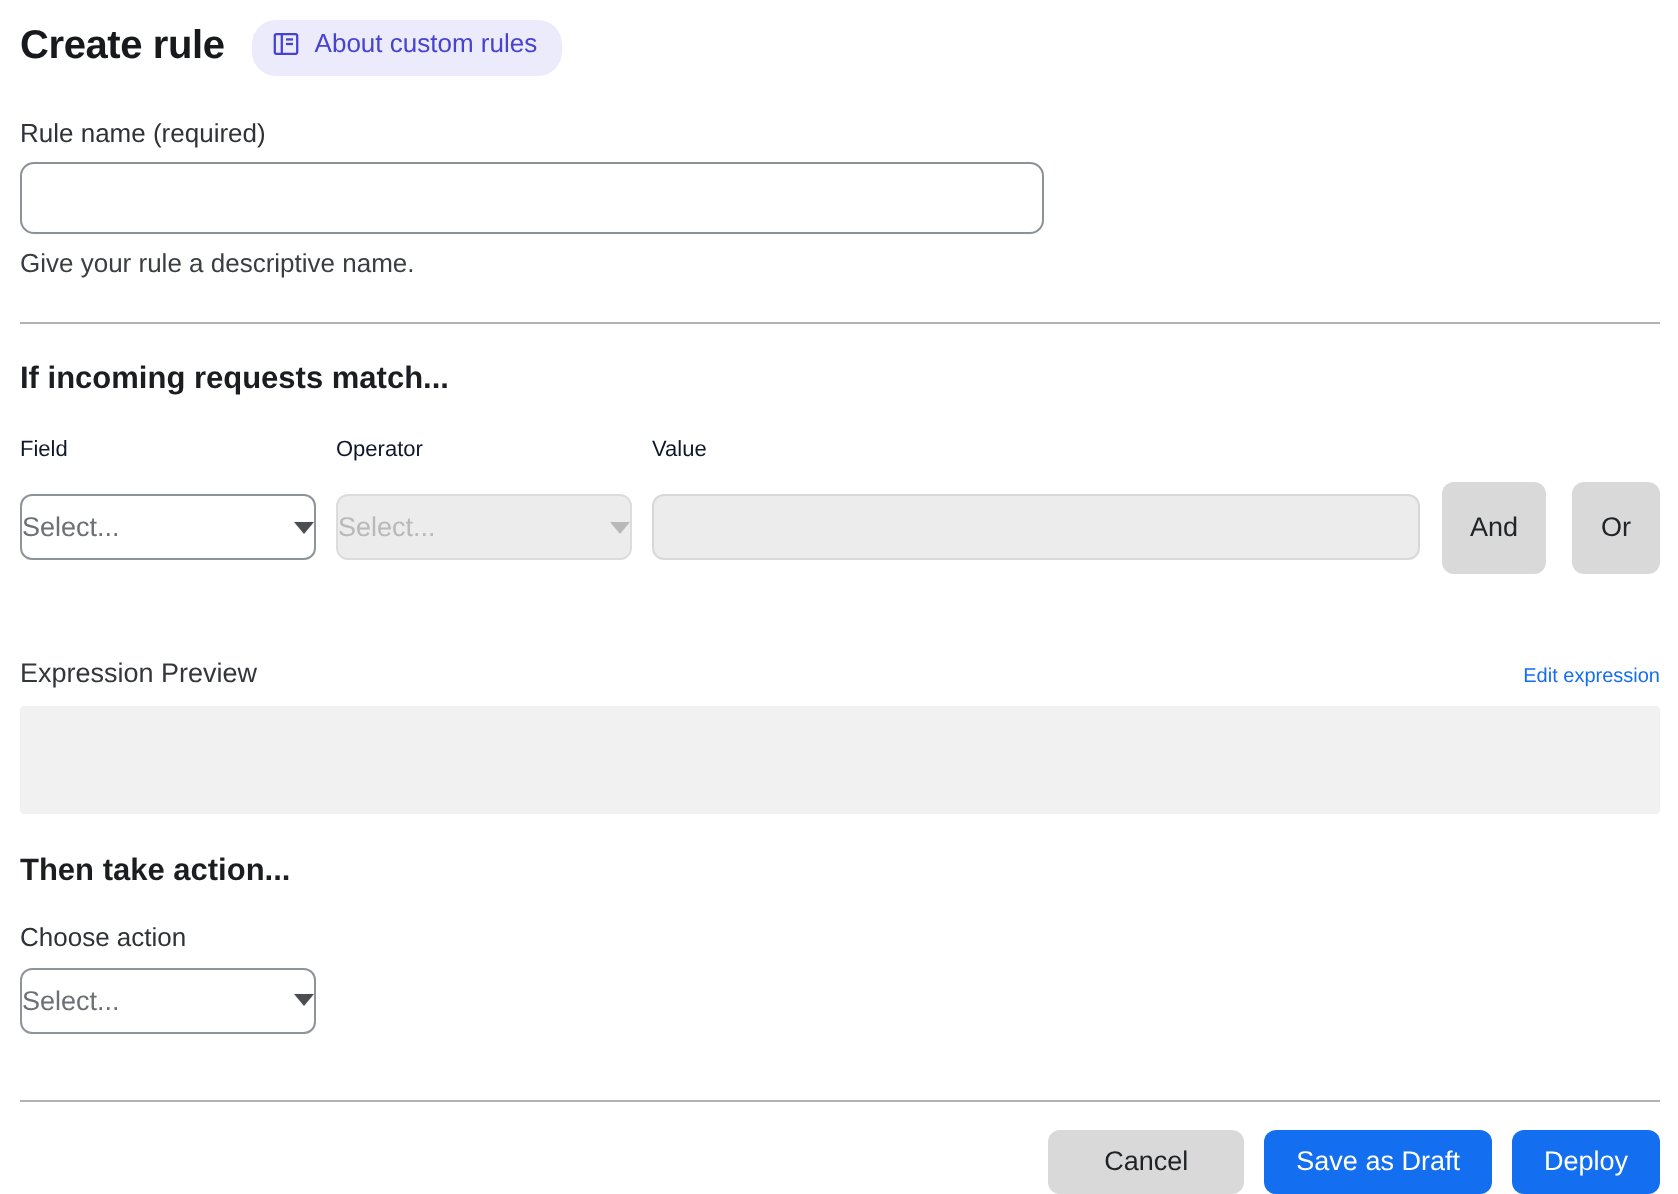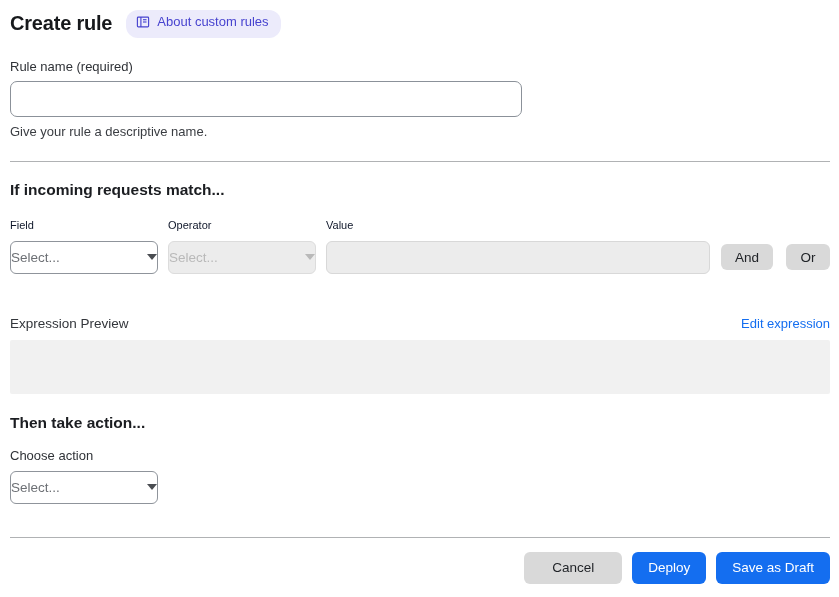--- a/index.html
+++ b/index.html
@@ -81,35 +81,35 @@
     border-top: 6px solid #4a4d52; margin-left: 8px; flex: 0 0 auto;
   }
   .select.disabled .caret { border-top-color: #b9b9b9; }
 
   .value-input {
     width: 384px; height: 33px;
     background: var(--disabled-bg); border: 1px solid #d8d8d8;
     border-radius: 6px; font-family: inherit; font-size: 13.5px; padding: 0 10px;
   }
   .conj-btn {
-    height: 26px; border: none; border-radius: 6px;
+    height: 46px; border: none; border-radius: 6px;
     background: var(--gray-button); color: #212428;
     font-size: 13.5px; font-family: inherit; cursor: pointer;
   }
   .and-btn { width: 52px; margin-left: 1px; }
   .or-btn  { width: 44px; margin-left: 3px; }
 
   
   .preview-row {
     display: flex; justify-content: space-between; align-items: flex-end;
     margin-top: 42px;
   }
   .preview-label { font-size: 13.5px; color: #33363b; }
   .edit-link {
-    font-size: 13px; color: var(--accent-blue);
+    font-size: 10px; color: var(--accent-blue);
     text-decoration: none; cursor: pointer; margin-left: 34px;
   }
   .preview-box {
     margin-top: 9px; height: 54px;
     background: var(--preview-bg); border-radius: 2px;
   }
 
   
   .action-heading { margin-top: 20px; }
   .choose-label { margin-top: 16px; margin-bottom: 8px; }
@@ -194,17 +194,17 @@
   <div class="select enabled action-select" role="combobox">
     <span>Select...</span>
     <span class="caret"></span>
   </div>
 
   <hr class="divider divider-bottom">
 
   
   <div class="footer-row">
     <button class="btn btn-gray">Cancel</button>
+    <button class="btn btn-blue">Save as Draft</button>
     <button class="btn btn-blue">Deploy</button>
-    <button class="btn btn-blue">Save as Draft</button>
   </div>
 
 </div>
 
 </body></html>

